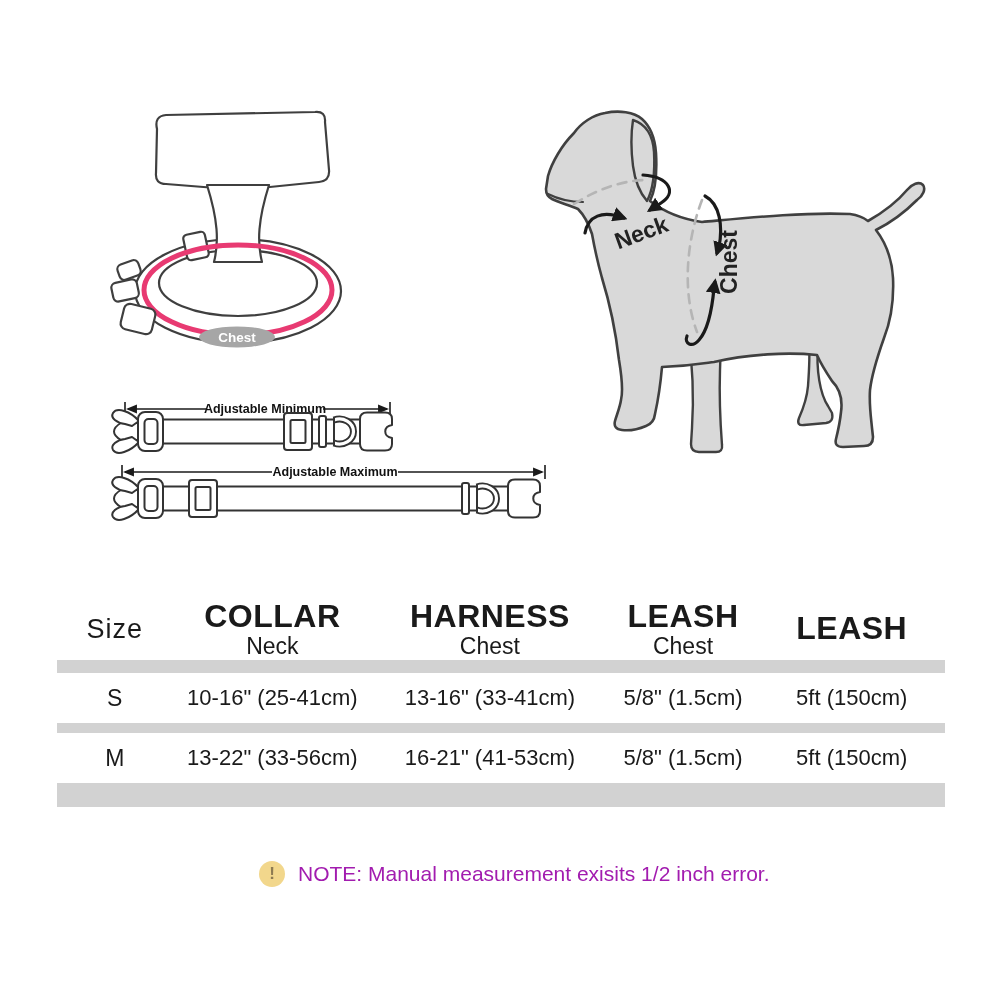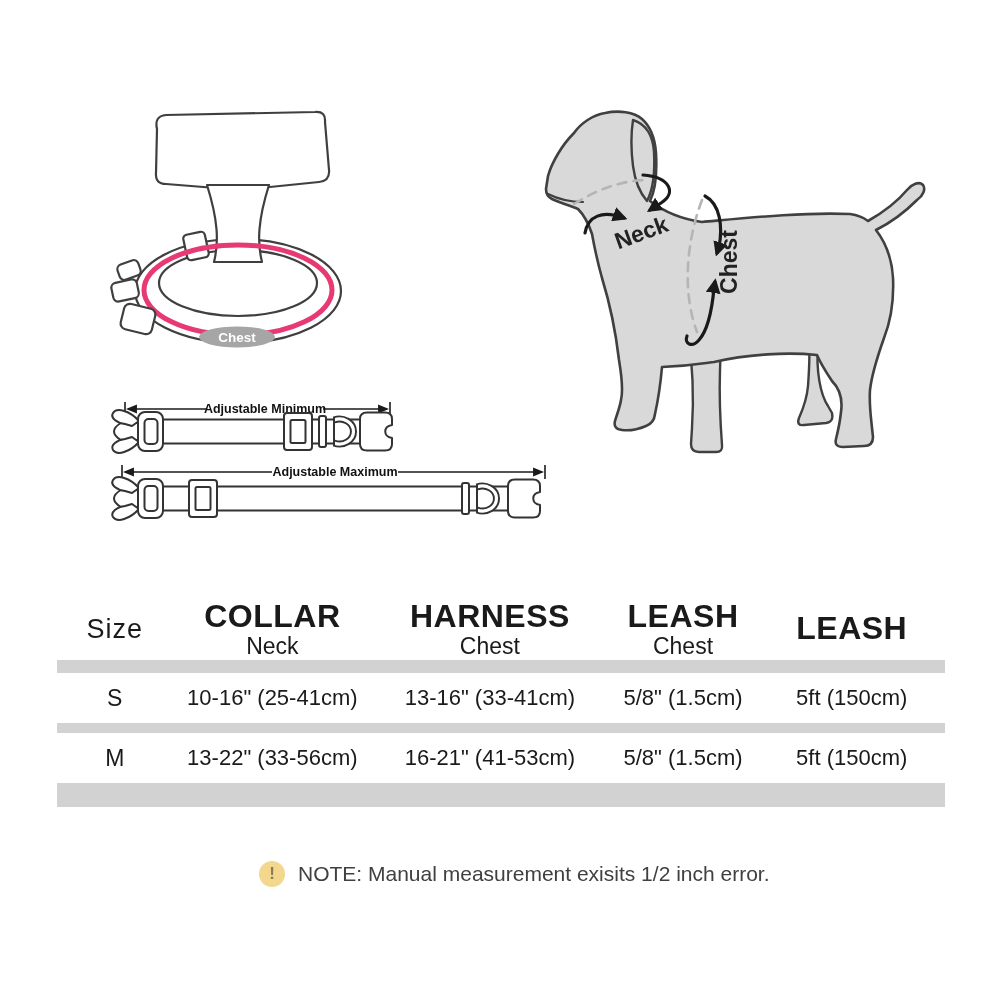--- a/index.html
+++ b/index.html
@@ -22,21 +22,21 @@
   .h-sub{font-size:23px;display:block;}
   .h-sub:empty{display:none;}
   .vcell{font-size:22px;}
   .vcell.sz{font-size:23px;}
 
   
   .note{position:absolute;left:259px;top:861px;display:flex;align-items:center;gap:13px;}
   .note-icon{width:26px;height:26px;border-radius:50%;background:#F2D78C;
              display:flex;align-items:center;justify-content:center;
              color:#8d7b52;font-size:17px;font-weight:bold;flex:0 0 auto;}
-  .note-text{font-size:21px;color:#404040;}
+  .note-text{font-size:21px;color:#a21caf;}
 </style>
 </head>
 <body>
 
 <svg class="abs" style="left:95px;top:95px;" width="270" height="295" viewBox="95 95 270 295">
   <g fill="#ffffff" stroke="#3F3F3F" stroke-width="2.2" stroke-linejoin="round">
 
     <ellipse cx="238" cy="291" rx="103" ry="52"></ellipse>
 
     <ellipse cx="238" cy="283" rx="79" ry="33"></ellipse>

